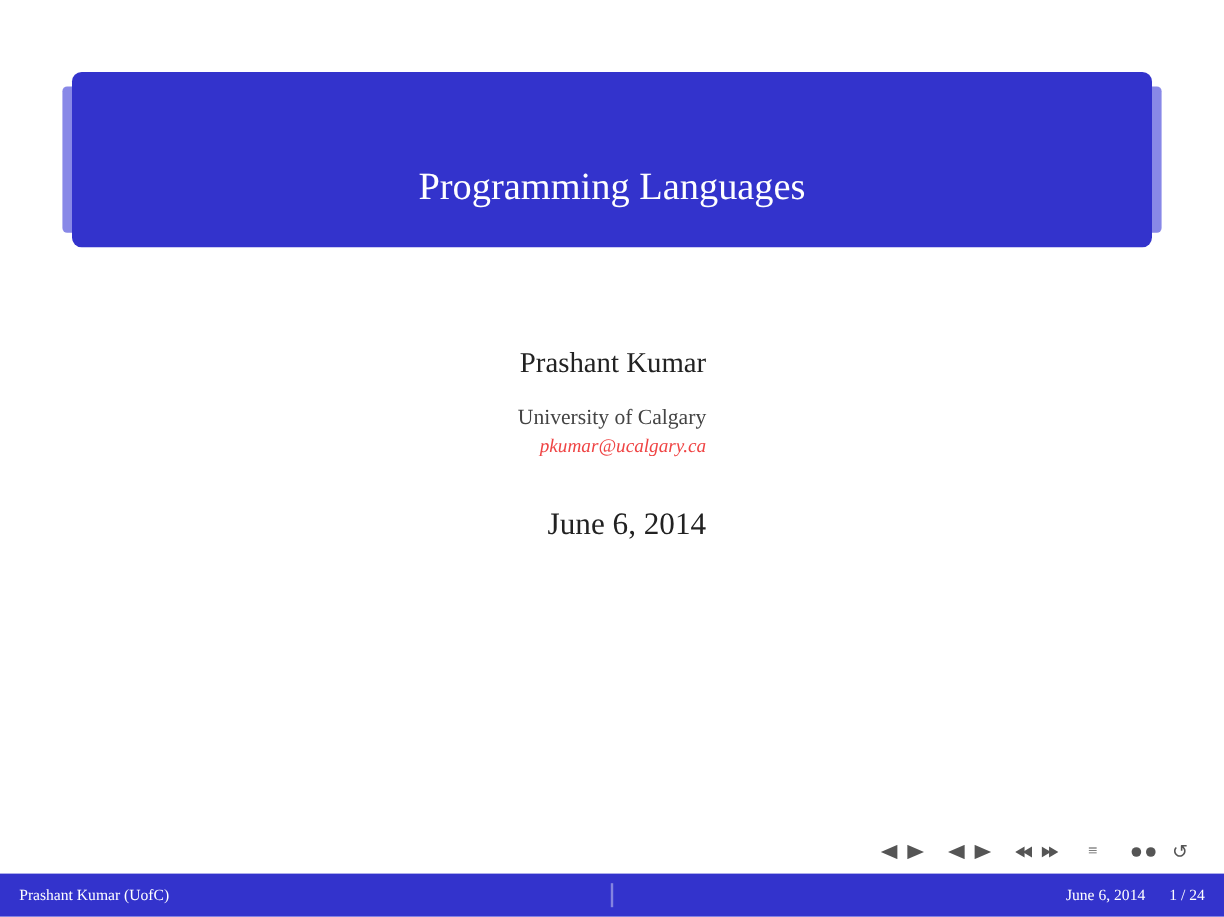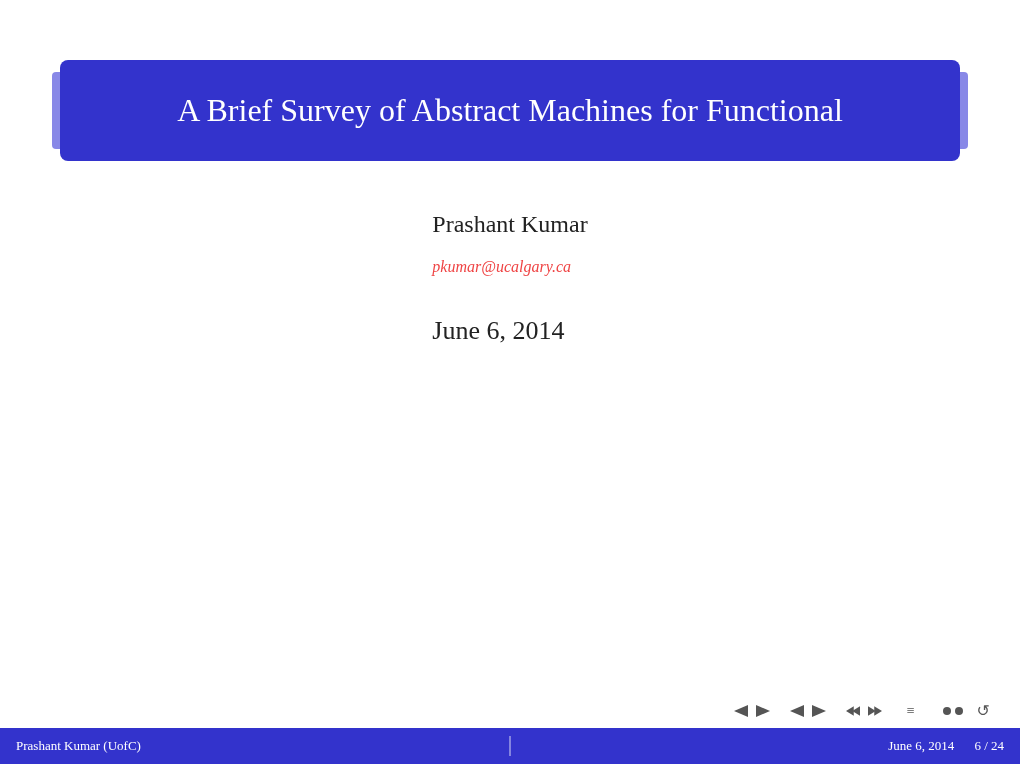--- a/index.html
+++ b/index.html
@@ -73,22 +73,22 @@
     .title-text {
       color: #ffffff;
       font-size: 32px;
       font-weight: 400;
       line-height: 1.4;
       font-family: Georgia, 'Times New Roman', serif;
     }
 
     
     .author-section {
-      margin-top: 50px;
-      text-align: left;
+      margin-top: 84px;
+      text-align: right;
     }
 
     .author-name {
       font-size: 24px;
       color: #222222;
       font-family: Georgia, serif;
       margin-bottom: 20px;
     }
 
     .university {
@@ -206,26 +206,28 @@
   </style>
 </head>
 <body>
 
 <div class="slide-container">
 
   <div class="slide-content">
 
     <div class="title-box">
       <div class="title-text">
-        <span>A Brief Survey of Abstract Machines for Functional</span><br>
+        <br>
+        <span>Programming Languages</span>
       </div>
     </div>
 
     <div class="author-section">
       <div class="author-name">Prashant Kumar</div>
+      <div class="university">University of Calgary</div>
       <div class="email">pkumar@ucalgary.ca</div>
       <div class="date">June 6, 2014</div>
     </div>
 
   </div>
 
   <div class="nav-controls">
 
     <span class="nav-arrow">
       <svg viewBox="0 0 14 12" fill="none">
@@ -279,17 +281,17 @@
 
     <span class="nav-refresh" style="font-size:16px; margin-left:4px;">↺</span>
   </div>
 
   <div class="footer-bar">
     <div class="footer-left">Prashant Kumar  (UofC)</div>
     <div class="footer-divider"></div>
     <div class="footer-divider"></div>
     <div class="footer-right">
       <span>June 6, 2014</span>
-      <span>6 / 24</span>
+      <span>1 / 24</span>
     </div>
   </div>
 
 </div>
 
 </body></html>

